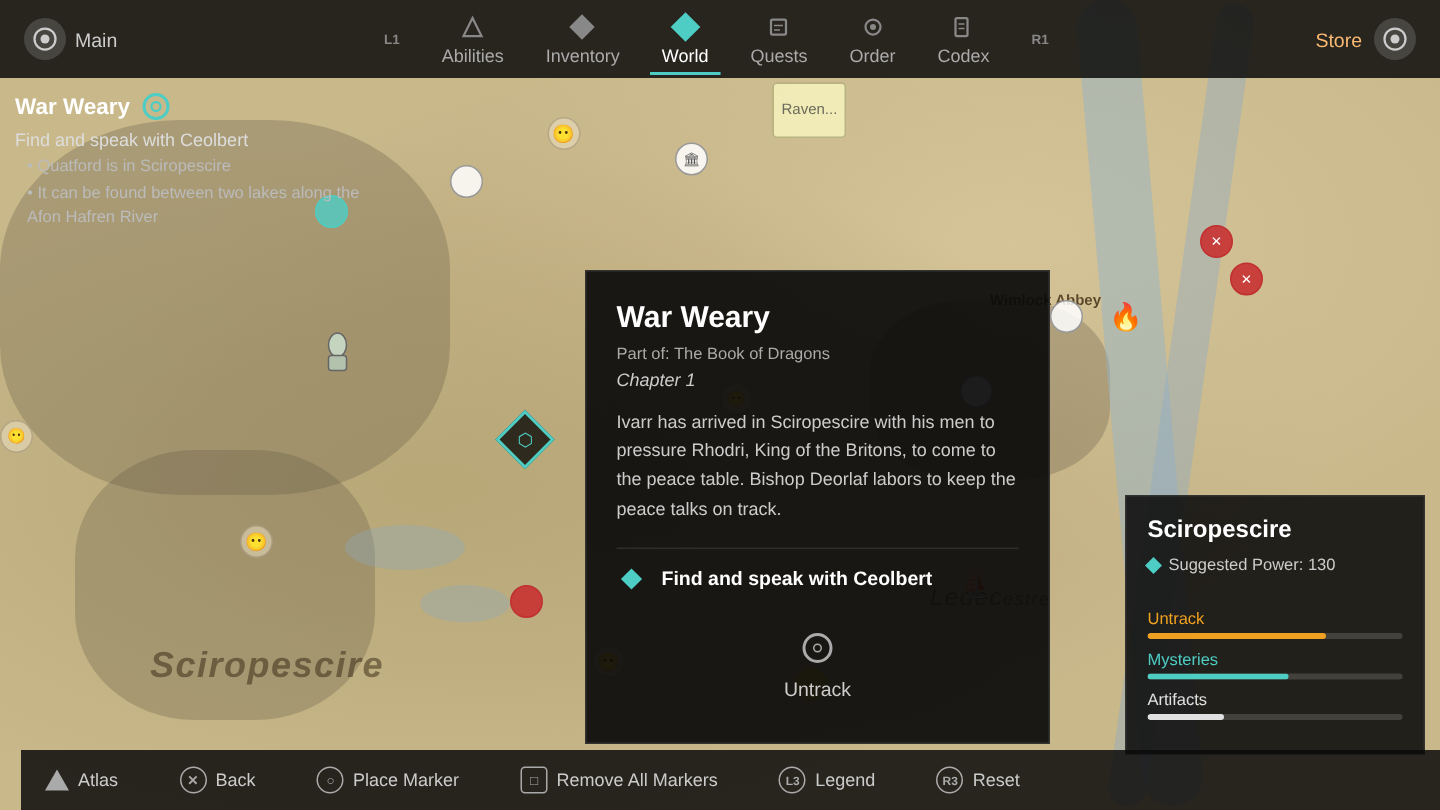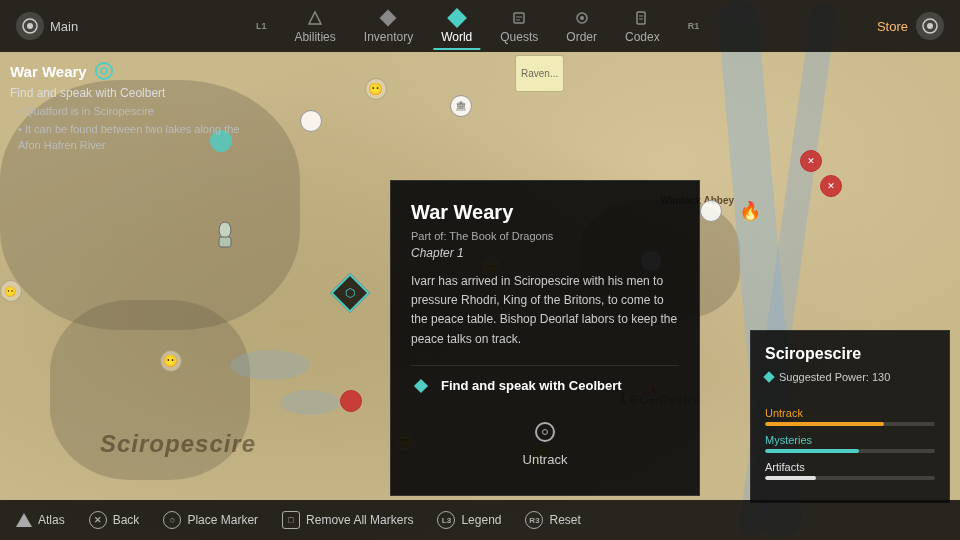--- a/index.html
+++ b/index.html
@@ -152,27 +152,27 @@
       display: flex;
       align-items: center;
       gap: 8px;
       color: #fdba74;
       font-size: 13px;
     }
 
     
     #bottom-bar {
       position: absolute;
-      bottom: 0; left: 0; right: 0;
+      bottom: 0; left: 14px; right: 0;
       height: 40px;
       background: rgba(10,10,10,0.85);
       display: flex;
       align-items: center;
       padding: 12px 16px;
-      gap: 24px;
+      gap: 41px;
       z-index: 100;
     }
 
     .bottom-btn {
       display: flex;
       align-items: center;
       gap: 6px;
       color: #ccc;
       font-size: 12px;
     }

